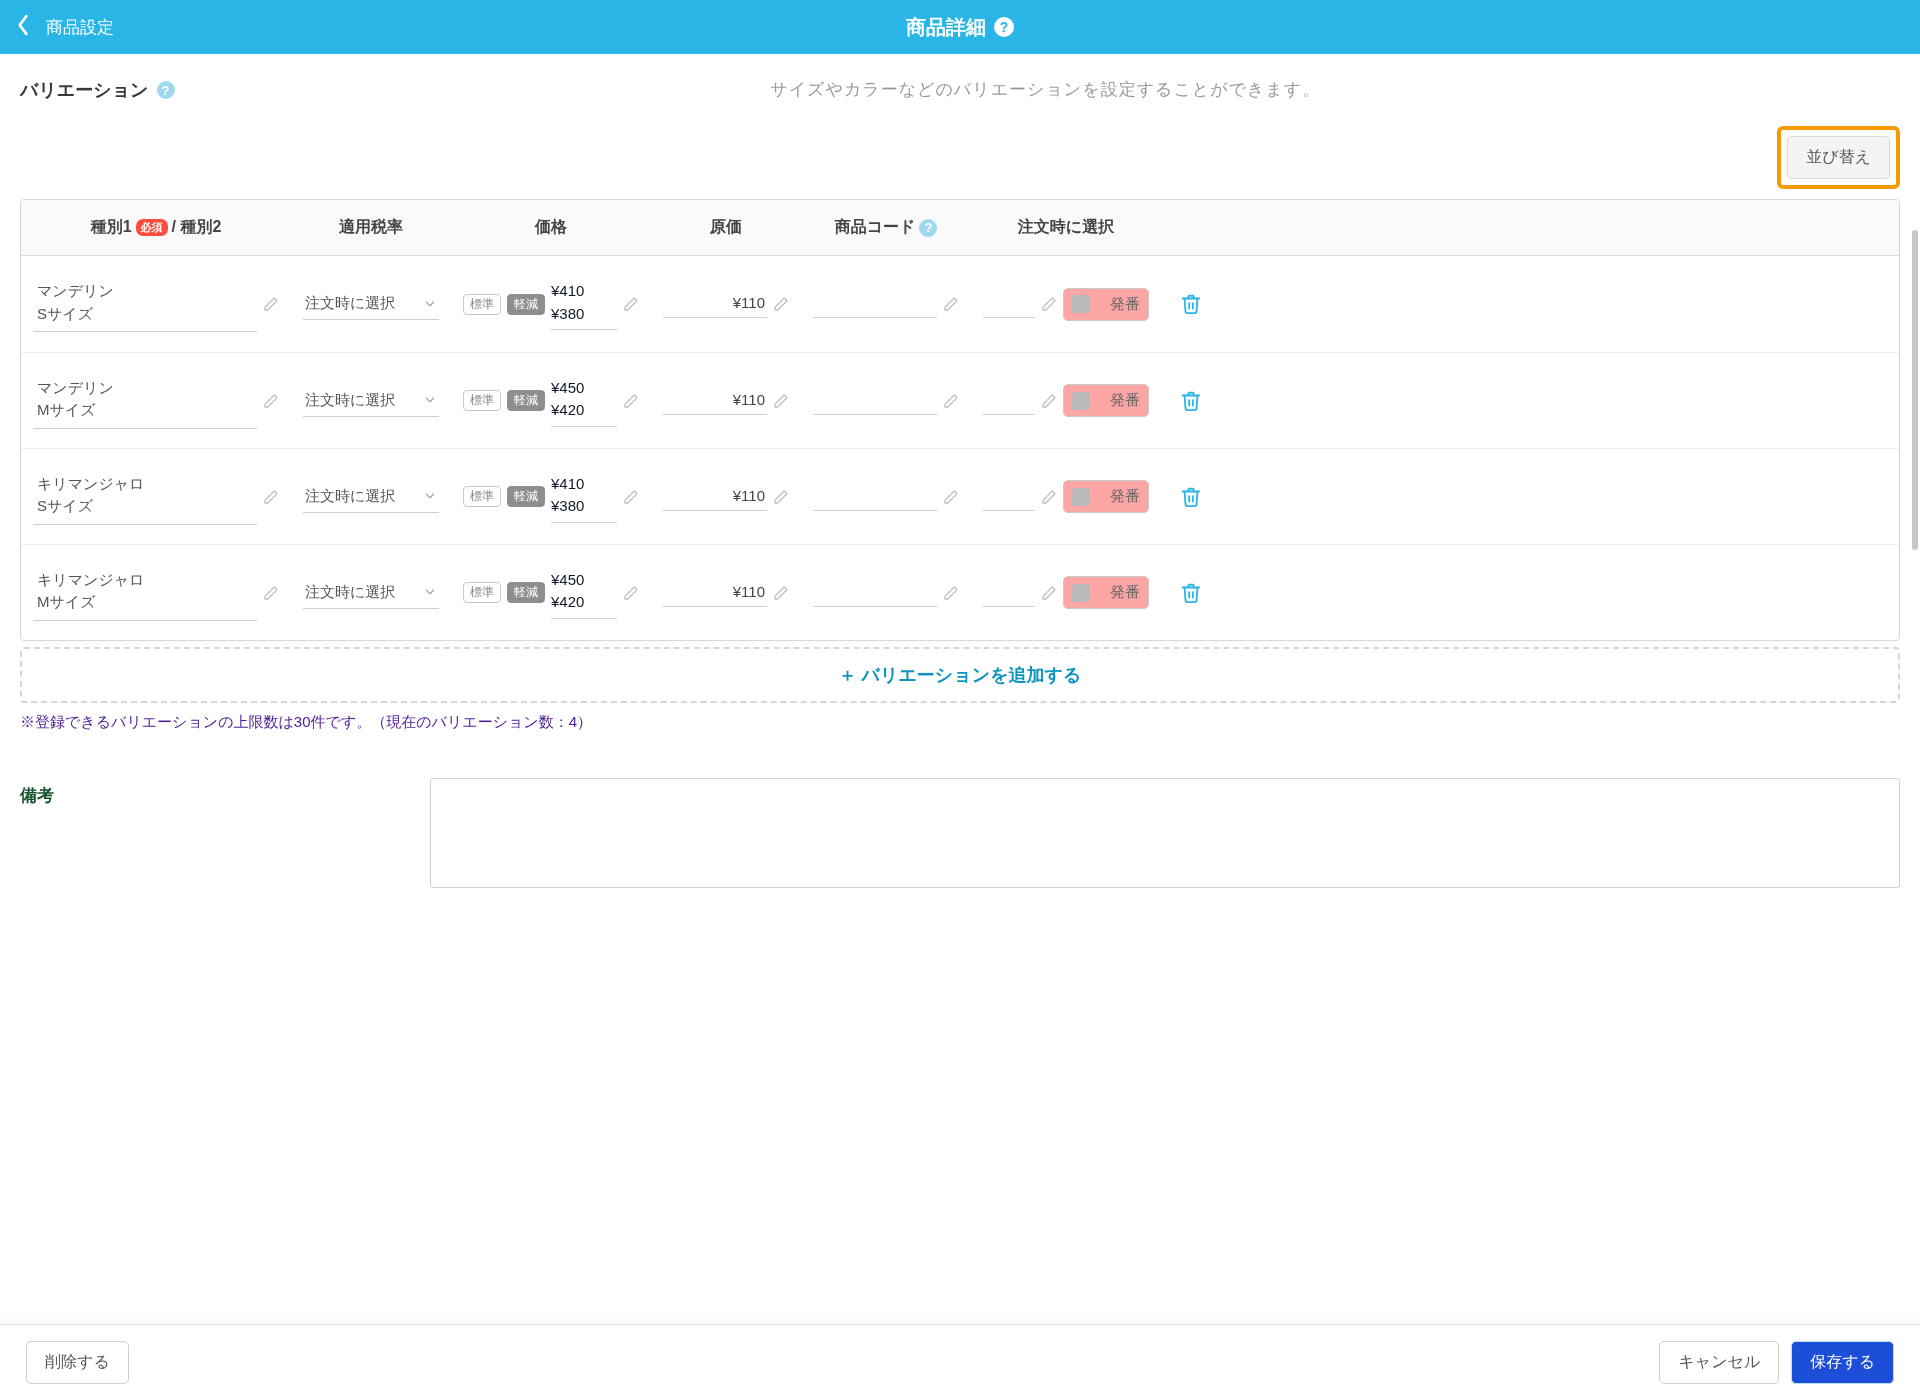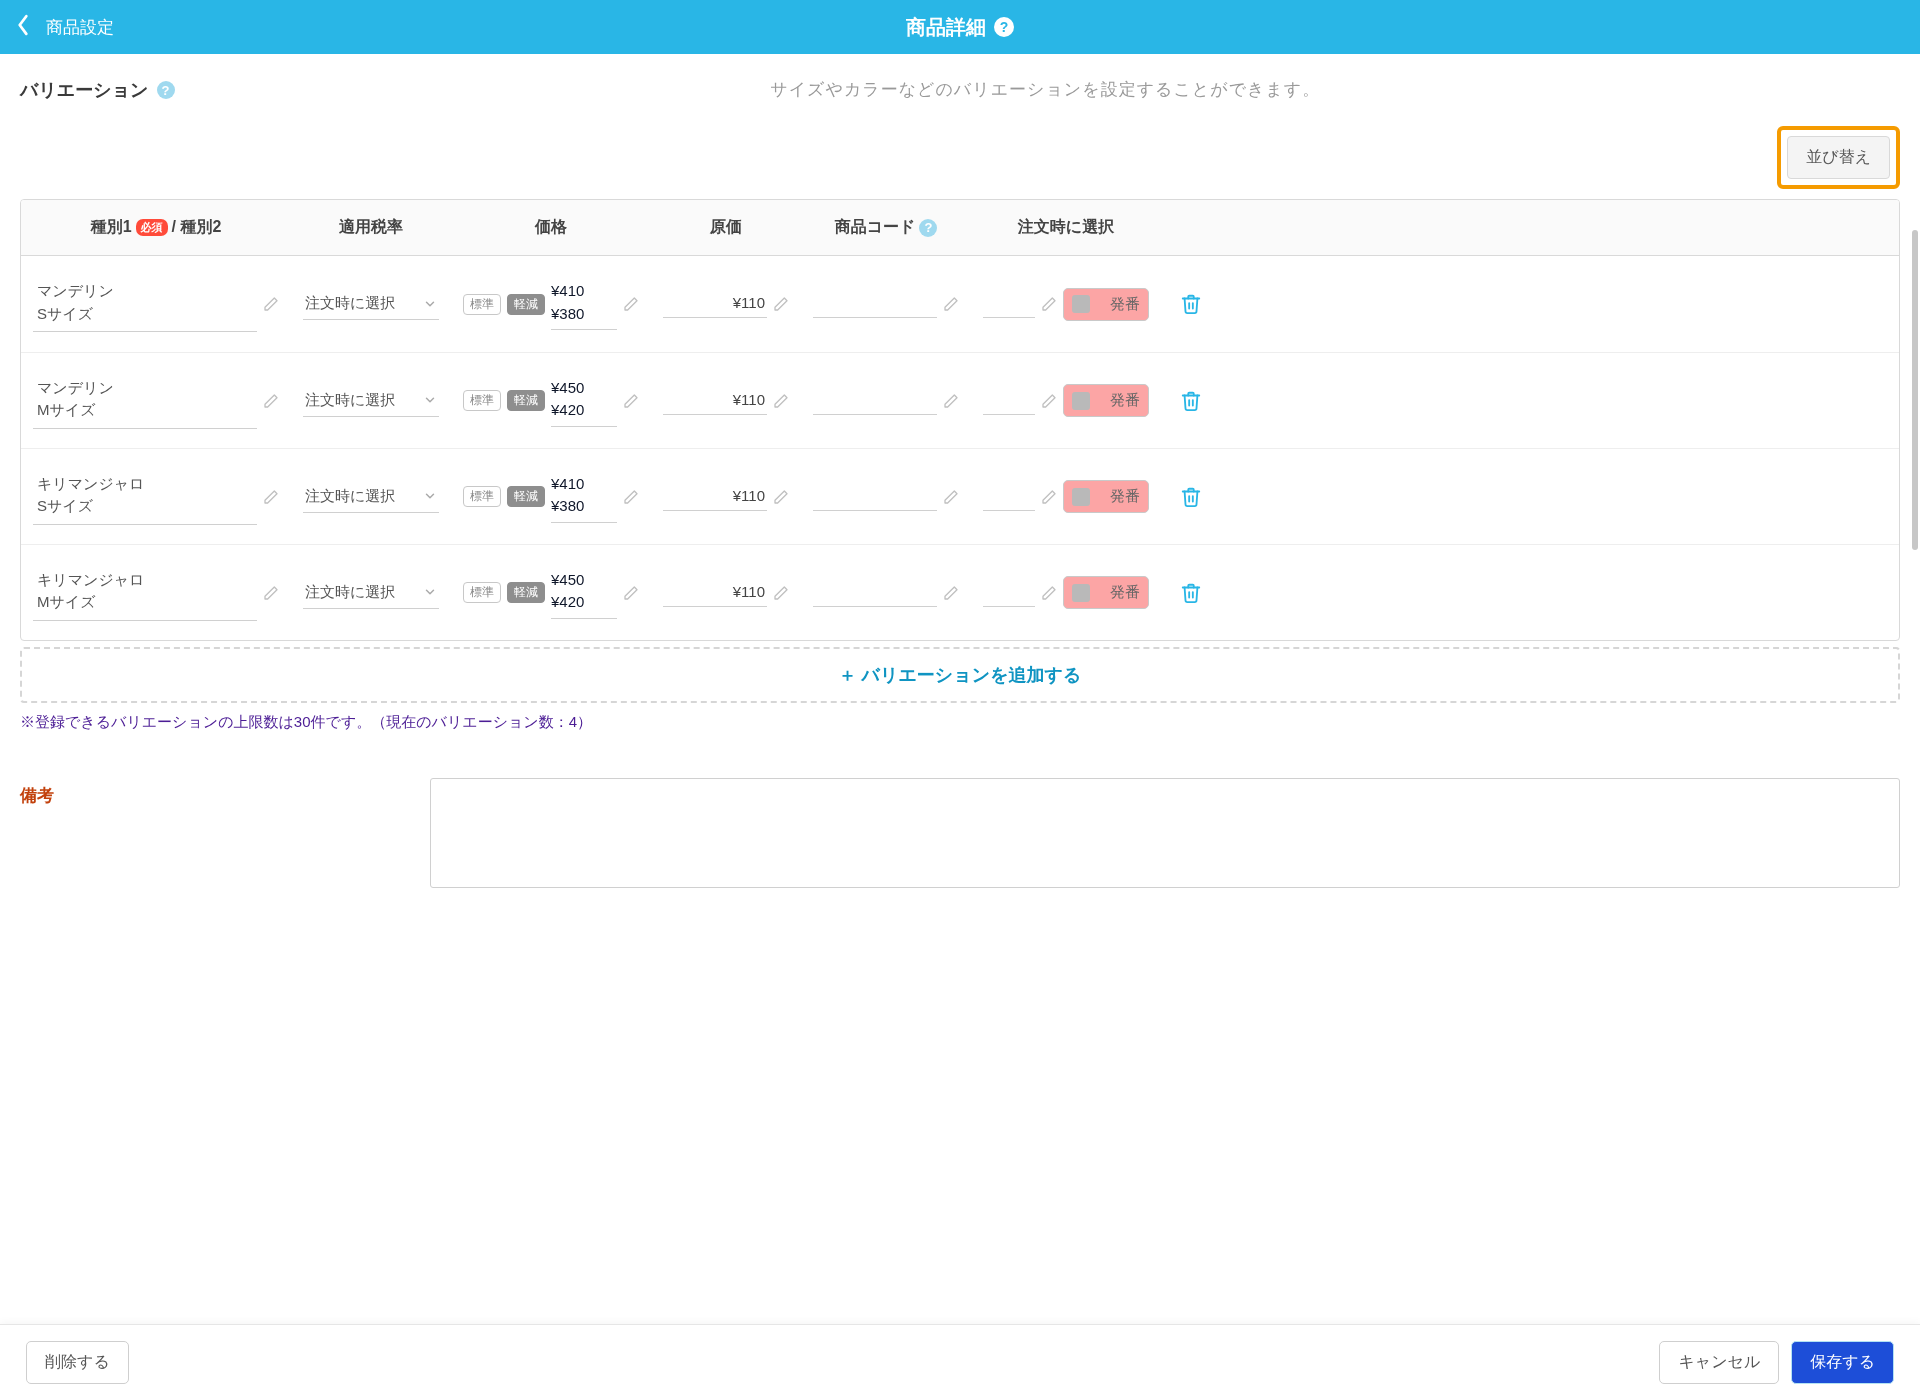--- a/index.html
+++ b/index.html
@@ -214,21 +214,21 @@
   .limit-note {
     color: #4c1d95;
     font-size: 15px;
     margin-top: 10px;
   }
   .remarks {
     display:flex; gap: 30px;
     margin-top: 46px;
     align-items: flex-start;
   }
-  .remarks-label { font-size:17px; font-weight:600; color:#c2410c; padding-top:6px; min-width: 380px; }
+  .remarks-label { font-size:17px; font-weight:600; color:#14532d; padding-top:6px; min-width: 380px; }
   .remarks-box {
     flex:1;
     border:1px solid #d0d0d0;
     border-radius:3px;
     min-height: 110px;
     background:#fff;
   }
   .footer {
     position: fixed;
     left:0; right:0; bottom:0;

